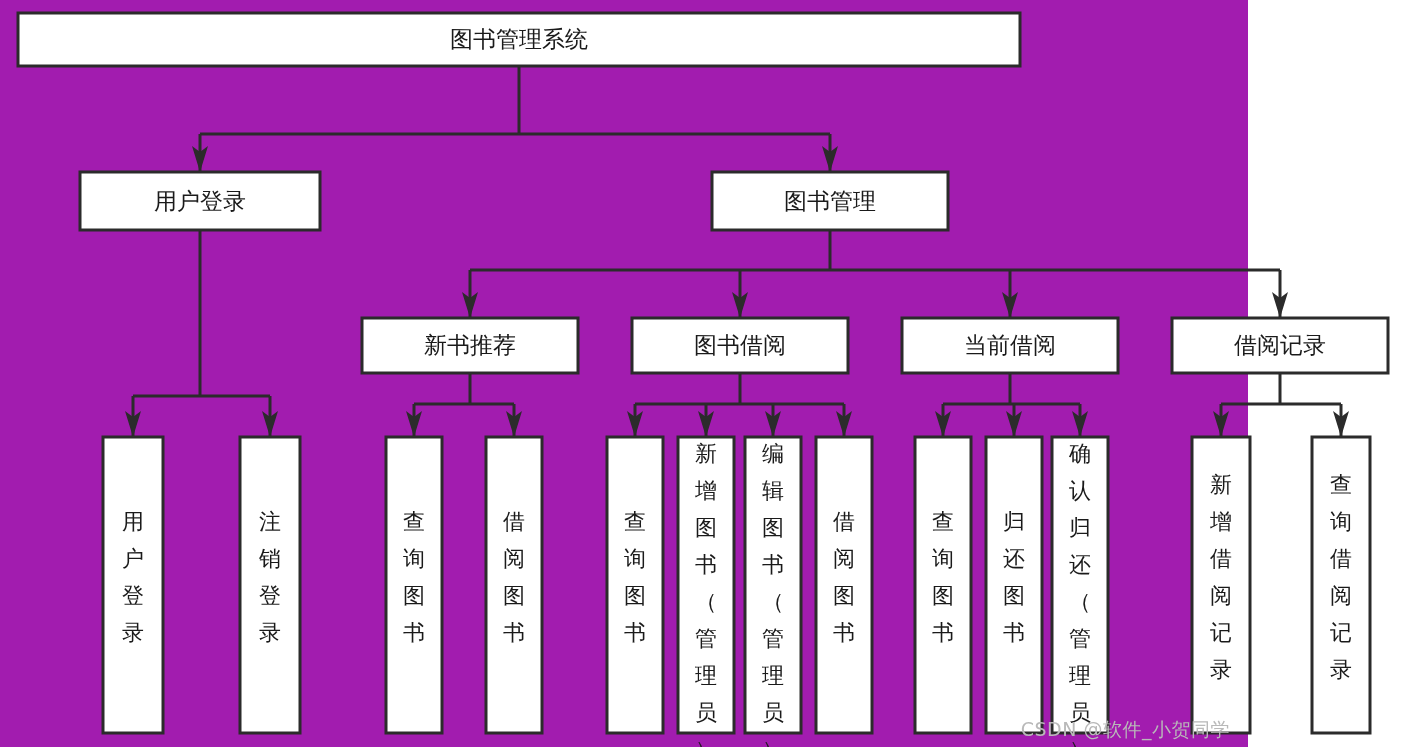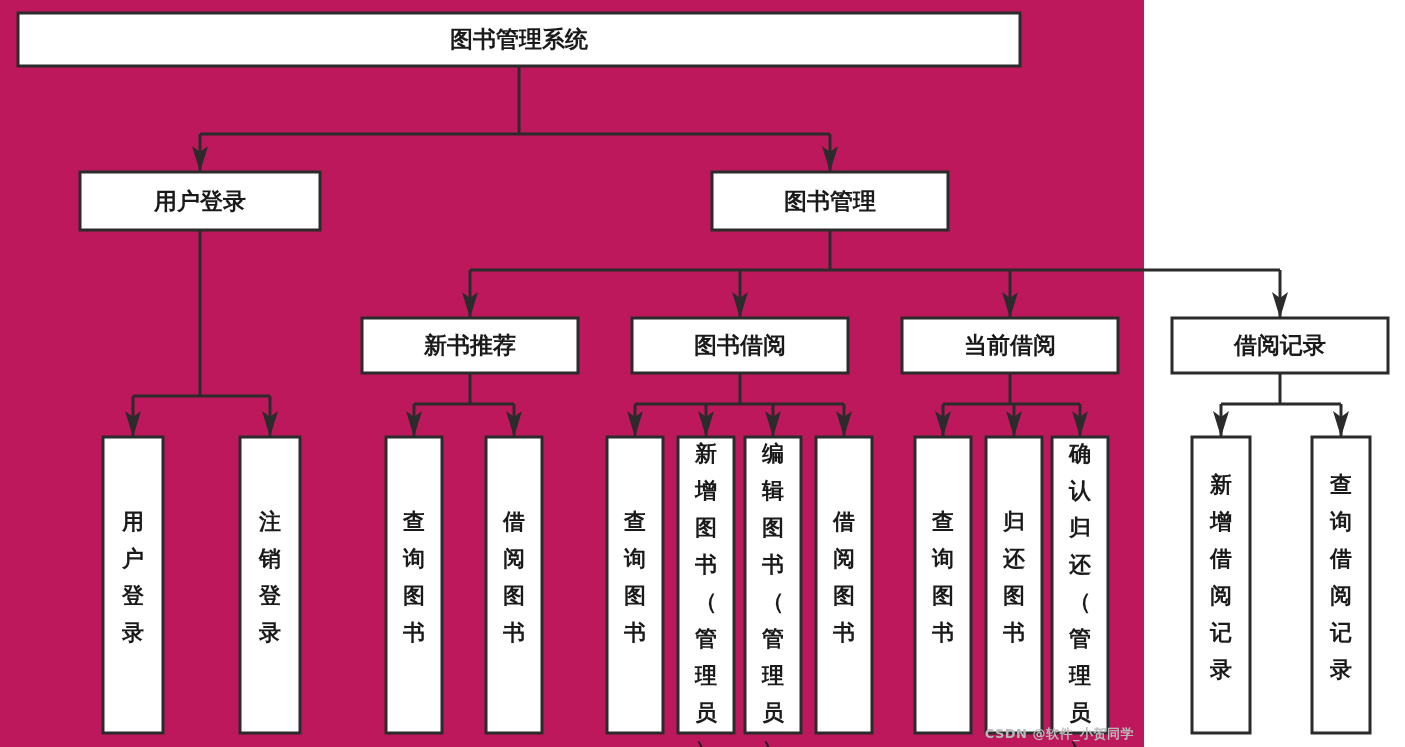--- a/index.html
+++ b/index.html
@@ -9,24 +9,23 @@
     background: #ffffff;
   }
   body {
     width: 1405px;
     height: 747px;
     font-family: "DejaVu Sans", "Liberation Sans", sans-serif;
     overflow: hidden;
   }
   #diagram-root {
     position: relative;
-    width: 1144px;
+    width: 1248px;
     height: 747px;
-    background: #be185d;
-    font-weight: bold;
+    background: #a21caf;
   }
   svg#tree-svg {
     position: absolute;
     left: 0;
     top: 0;
     width: 1405px;
     height: 747px;
     display: block;
   }
   .node-rect {
@@ -53,24 +52,24 @@
     dominant-baseline: middle;
   }
   .leaf-label-cell {
     fill: #1a1a1a;
     font-family: "DejaVu Sans", "Liberation Sans", sans-serif;
     font-size: 22px;
     text-anchor: middle;
   }
   .watermark-text {
     position: absolute;
-    right: 10px;
+    right: 18px;
     bottom: 4px;
     color: #b9b9b9;
-    font-size: 13px;
+    font-size: 19px;
     font-family: "DejaVu Sans", "Liberation Sans", sans-serif;
     white-space: nowrap;
     letter-spacing: 0.5px;
     pointer-events: none;
   }
 </style>
 </head>
 <body>
 
 <div id="diagram-root">

